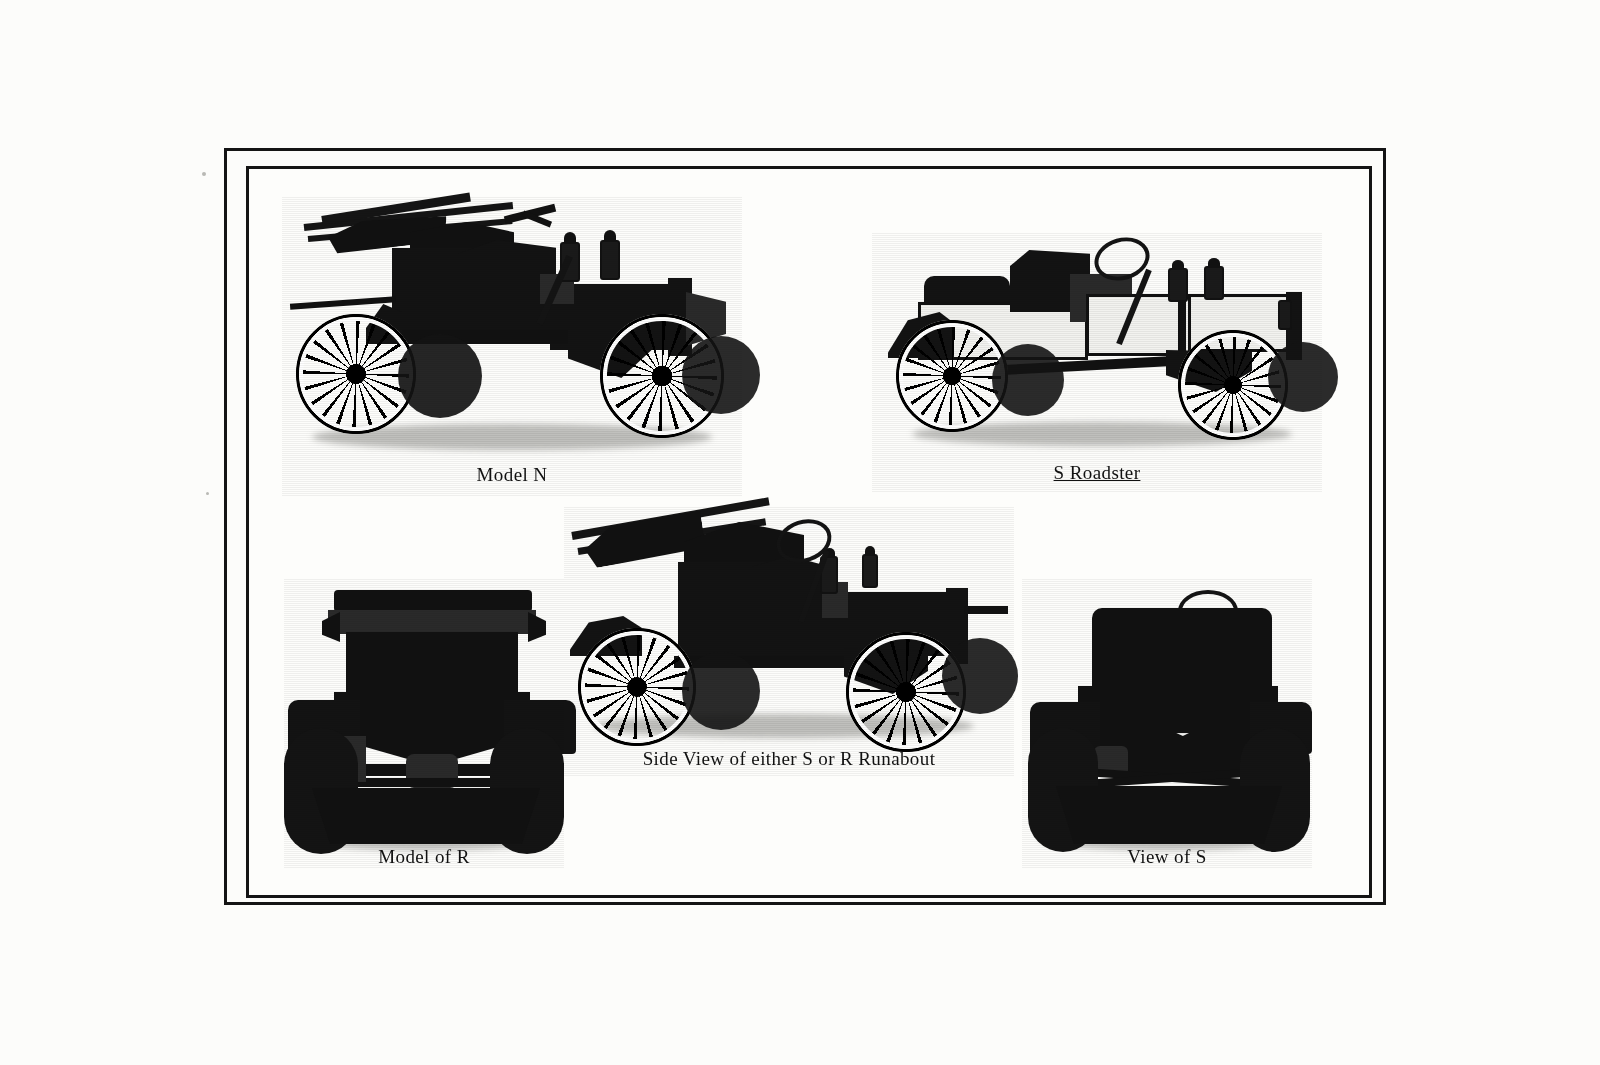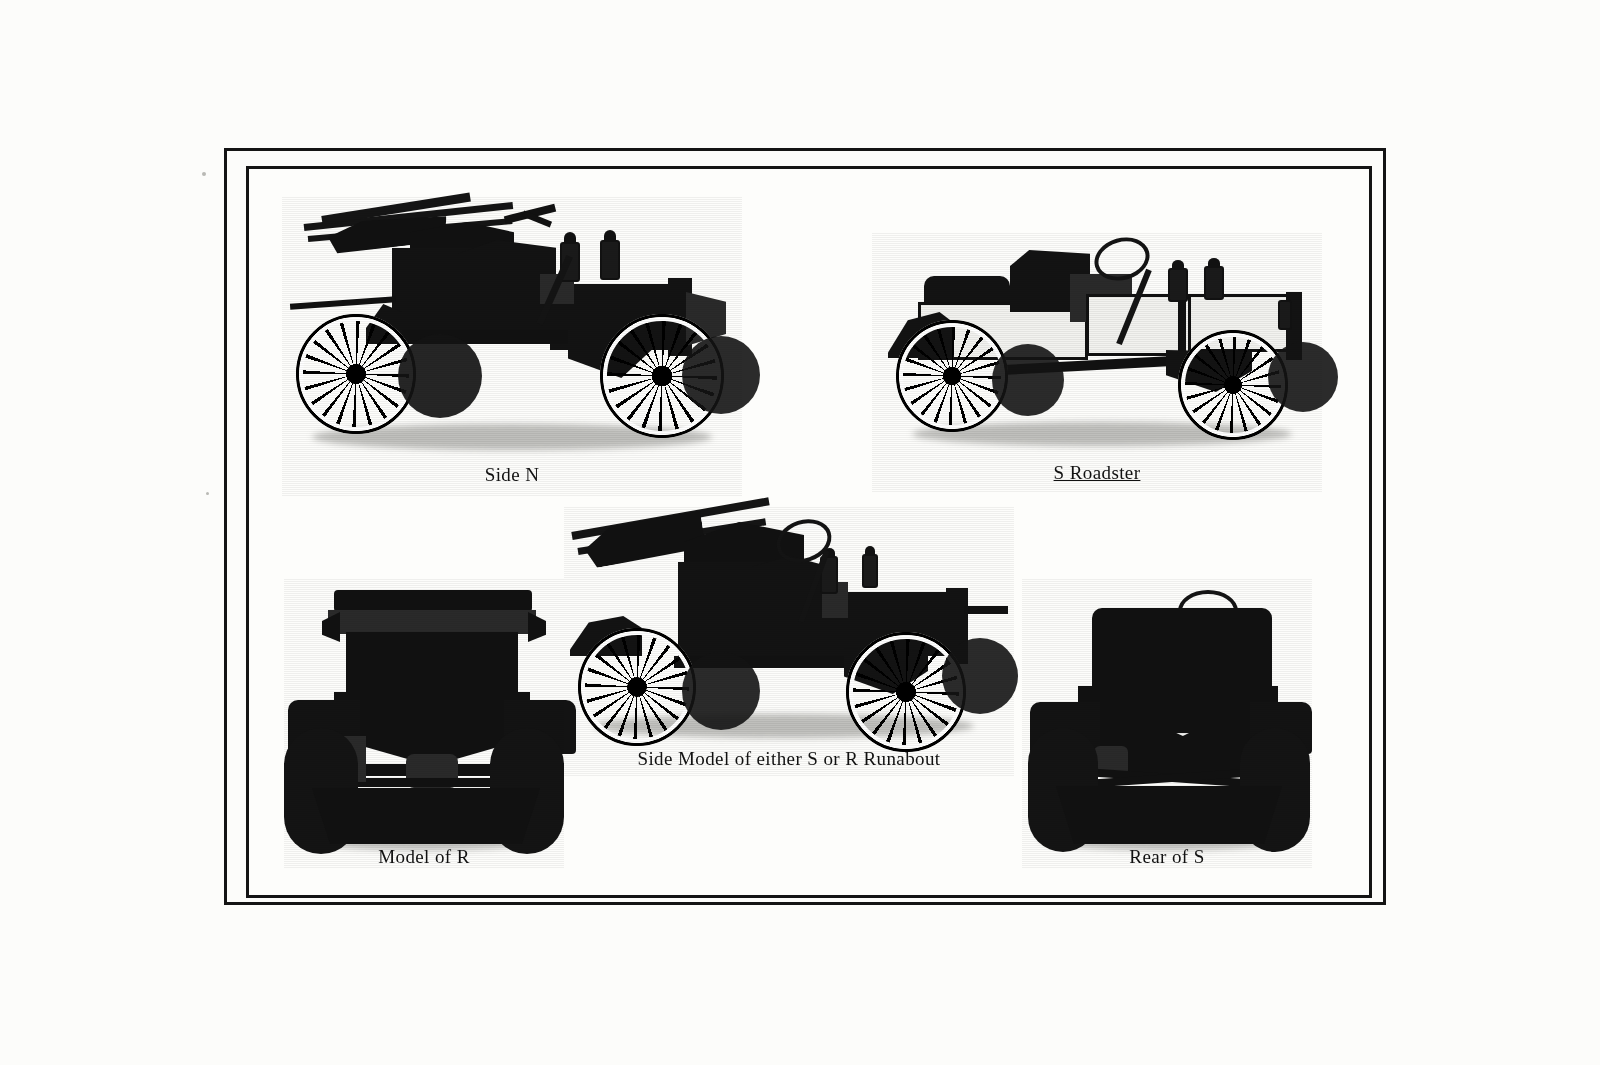--- a/index.html
+++ b/index.html
@@ -190,21 +190,21 @@
 
       <div class="ink" style="left:8px; top:104px; width:106px; height:6px; transform:rotate(-4deg);"></div>
 
       <div class="wheel" style="left:14px; top:118px; width:120px; height:120px;"></div>
       <div class="wheel" style="left:318px; top:118px; width:124px; height:124px;"></div>
       <div class="wheel-solid" style="left:116px; top:138px; width:84px; height:84px; opacity:.92;"></div>
       <div class="wheel-solid" style="left:400px; top:140px; width:78px; height:78px; opacity:.9;"></div>
 
       <div class="grain"></div>
     </div>
-    <div class="caption" style="top:268px;">Side N</div>
+    <div class="caption" style="top:268px;">Model N</div>
   </div>
 
   <div class="figure" style="left:872px; top:232px; width:450px; height:260px;">
     <div class="photo">
 
       <div class="shadow" style="left:40px; top:190px; width:380px; height:24px;"></div>
 
       <div class="panel" style="left:52px; top:44px; width:86px; height:30px; border-radius:10px 10px 0 0;"></div>
       <div class="panel-lt" style="left:46px; top:70px; width:170px; height:58px;"></div>
 
@@ -271,21 +271,21 @@
       <div class="fender" style="left:280px; top:142px; width:84px; height:46px; clip-path:polygon(0 0,100% 6%,100% 50%,58% 100%,0 62%);"></div>
       <div class="fender" style="left:6px; top:110px; width:72px; height:40px; clip-path:polygon(0 84%,26% 16%,74% 0,100% 30%,100% 100%,0 100%);"></div>
 
       <div class="wheel" style="left:14px; top:122px; width:118px; height:118px;"></div>
       <div class="wheel" style="left:282px; top:126px; width:120px; height:120px;"></div>
       <div class="wheel-solid" style="left:118px; top:146px; width:78px; height:78px; opacity:.9;"></div>
       <div class="wheel-solid" style="left:378px; top:132px; width:76px; height:76px; opacity:.9;"></div>
 
       <div class="grain"></div>
     </div>
-    <div class="caption" style="top:242px;">Side Model of either S or R Runabout</div>
+    <div class="caption" style="top:242px;">Side View of either S or R Runabout</div>
   </div>
 
   <div class="figure" style="left:284px; top:578px; width:280px; height:290px;">
     <div class="photo">
 
       <div class="shadow" style="left:18px; top:250px; width:244px; height:22px;"></div>
 
       <div class="ink" style="left:50px; top:12px; width:198px; height:22px; border-radius:4px;"></div>
       <div class="ink-soft" style="left:44px; top:32px; width:208px; height:24px;"></div>
       <div class="ink" style="left:38px; top:34px; width:18px; height:30px; clip-path:polygon(0 30%,100% 0,100% 100%,0 76%);"></div>
@@ -331,16 +331,16 @@
       <div class="ink-soft" style="left:72px; top:168px; width:34px; height:30px; border-radius:6px;"></div>
       <div class="ink" style="left:70px; top:196px; width:160px; height:8px; transform:rotate(4deg);"></div>
       <div class="ink" style="left:70px; top:196px; width:160px; height:8px; transform:rotate(-4deg);"></div>
 
       <div class="wheel-solid" style="left:6px; top:150px; width:70px; height:124px; border-radius:36px;"></div>
       <div class="wheel-solid" style="left:218px; top:150px; width:70px; height:124px; border-radius:36px;"></div>
       <div class="ink" style="left:34px; top:208px; width:226px; height:58px; clip-path:polygon(0 0,100% 0,92% 100%,8% 100%);"></div>
 
       <div class="grain"></div>
     </div>
-    <div class="caption" style="top:268px;">Rear of S</div>
+    <div class="caption" style="top:268px;">View of S</div>
   </div>
 
 </div>
 
 </body></html>

